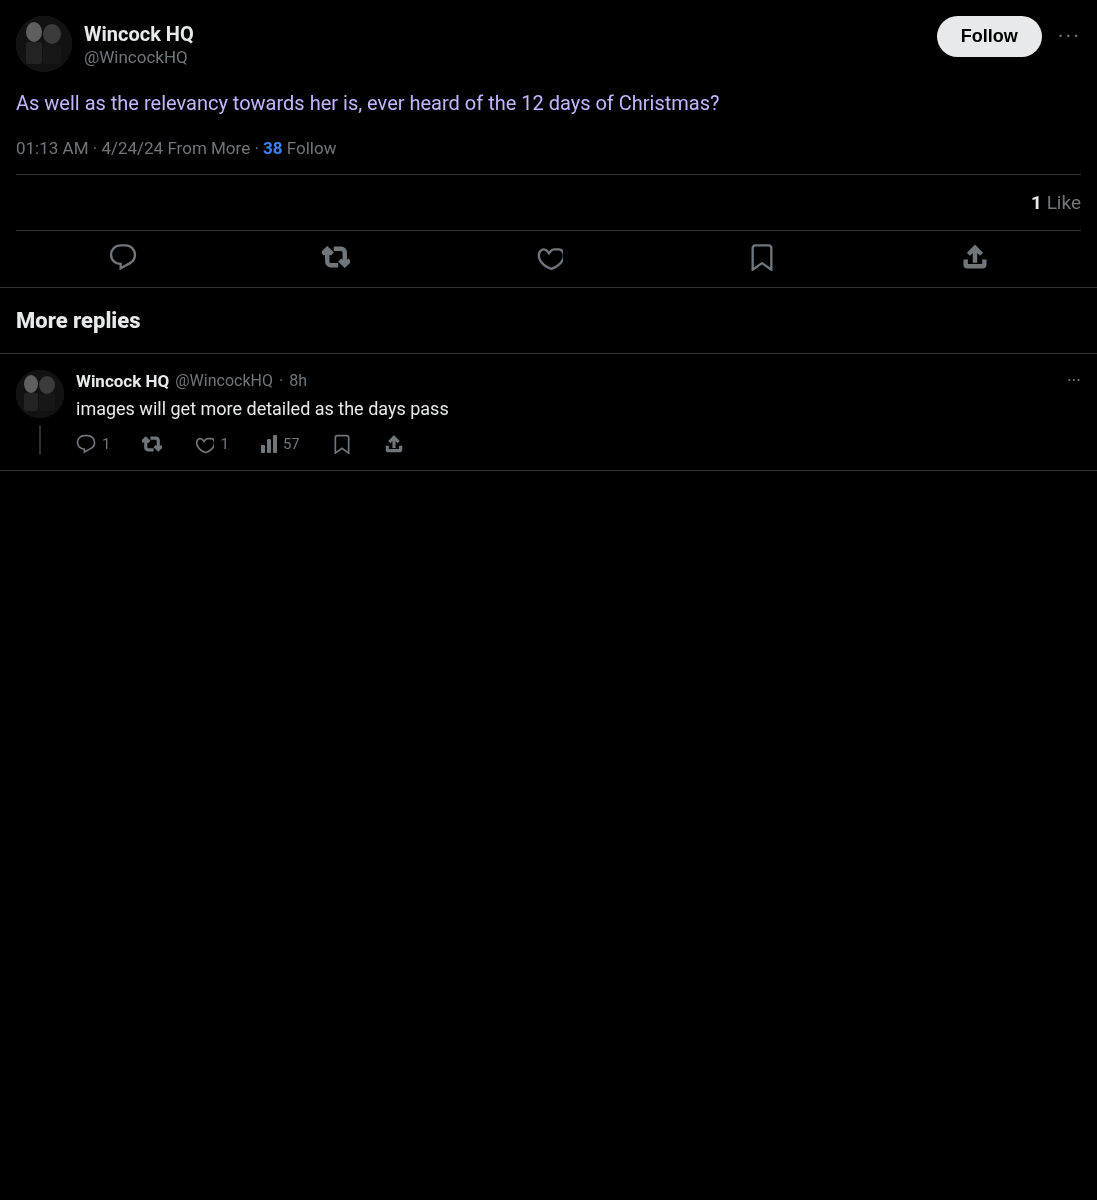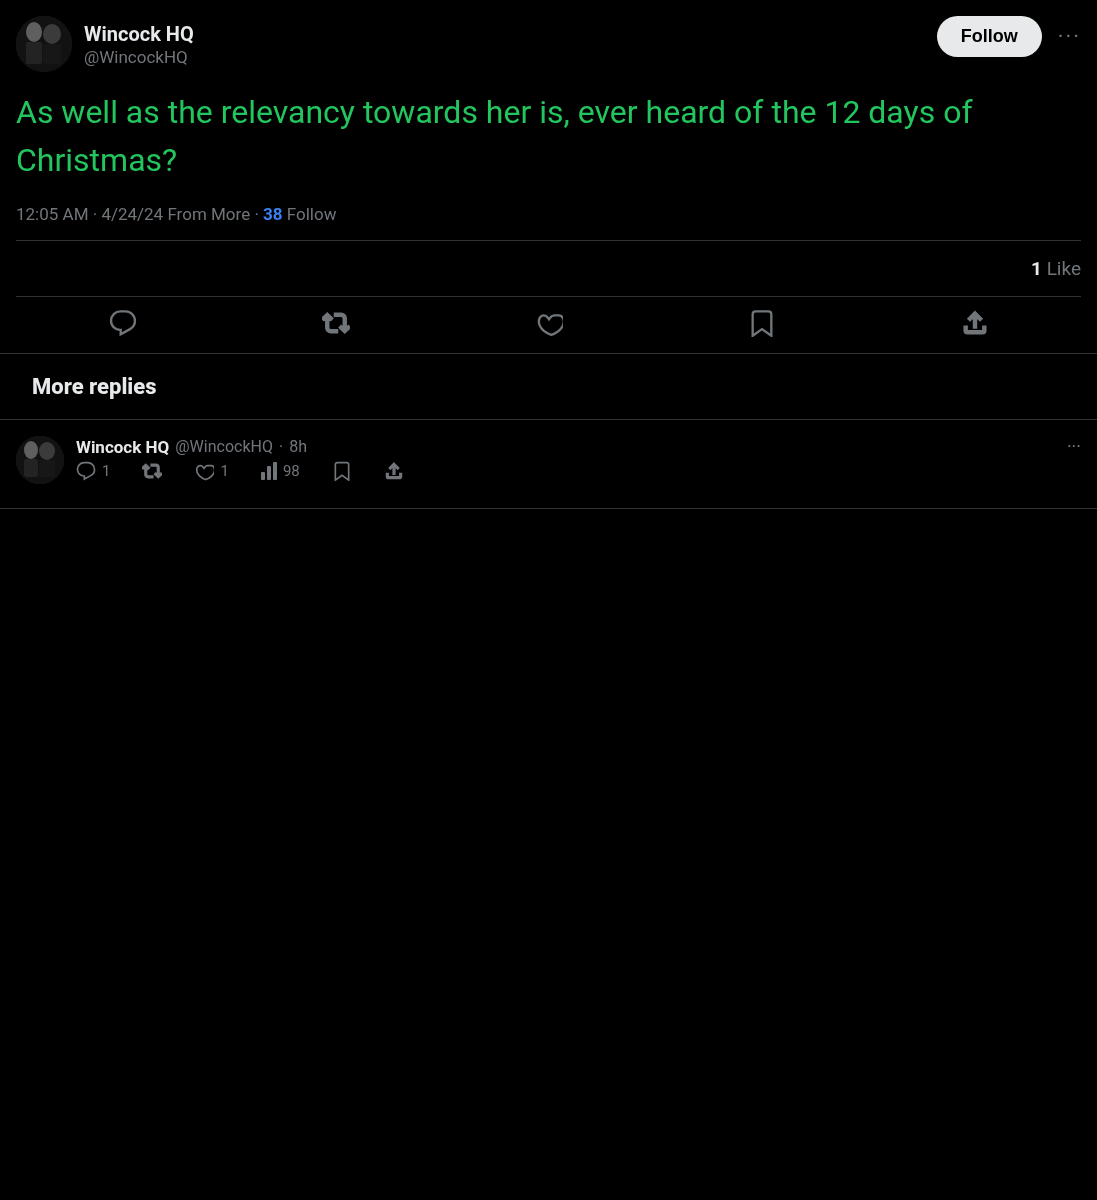--- a/index.html
+++ b/index.html
@@ -71,23 +71,23 @@
     }
 
     .more-options {
       color: #71767b;
       font-size: 22px;
       cursor: pointer;
       letter-spacing: 2px;
     }
 
     .tweet-text {
-      font-size: 32px;
+      font-size: 20px;
       line-height: 1.5;
-      color: #22c55e;
+      color: #c4b5fd;
       margin-bottom: 20px;
       font-weight: 400;
     }
 
     .tweet-meta {
       font-size: 17px;
       color: #71767b;
       margin-bottom: 16px;
     }
 
@@ -134,21 +134,21 @@
 
     .action-btn svg {
       width: 28px;
       height: 28px;
       fill: none;
       stroke: #71767b;
       stroke-width: 1.8;
     }
 
     .more-replies-section {
-      padding: 20px 32px;
+      padding: 20px 16px;
       border-bottom: 1px solid #2f3336;
     }
 
     .more-replies-label {
       font-size: 22px;
       font-weight: 800;
       color: #e7e9ea;
     }
 
     .reply-item {
@@ -300,21 +300,21 @@
     </div>
     <div class="tweet-header-right">
       <button class="follow-button">Follow</button>
       <span class="more-options">···</span>
     </div>
   </div>
 
   <div class="tweet-text">As well as the relevancy towards her is, ever heard of the 12 days of Christmas?</div>
 
   <div class="tweet-meta">
-    <span>12:05 AM</span>
+    <span>01:13 AM</span>
     <span> · </span>
     <span>4/24/24</span>
     <span> </span>
     <span>From More</span>
     <span> · </span>
     <span class="views-count">38</span>
     <span> </span>
     <span>Follow</span>
   </div>
 
@@ -384,20 +384,21 @@
 
   <div class="reply-content">
     <div class="reply-header">
       <span class="reply-display-name">Wincock HQ</span>
       <span class="reply-username">@WincockHQ</span>
       <span class="reply-time">·</span>
       <span class="reply-time">8h</span>
       <span class="reply-more">···</span>
     </div>
 
+    <div class="reply-text">images will get more detailed as the days pass</div>
 
     <div class="reply-actions">
 
       <div class="reply-action">
         <svg viewBox="0 0 24 24" width="20" height="20">
           <path d="M1.751 10c0-4.42 3.584-8 8.005-8h4.366c4.49 0 8.129 3.64 8.129 8.13 0 2.96-1.607 5.68-4.196 7.11l-8.054 4.46v-3.69h-.067c-4.49.1-8.183-3.51-8.183-8.01z" stroke="#71767b" fill="none" stroke-width="2"></path>
         </svg>
         <span class="action-count">1</span>
       </div>
 
@@ -413,21 +414,21 @@
         </svg>
         <span class="action-count">1</span>
       </div>
 
       <div class="reply-action">
         <div class="stats-icon">
           <div class="stats-bar" style="height: 8px;"></div>
           <div class="stats-bar" style="height: 14px;"></div>
           <div class="stats-bar" style="height: 18px;"></div>
         </div>
-        <span class="action-count">98</span>
+        <span class="action-count">57</span>
       </div>
 
       <div class="reply-action">
         <svg viewBox="0 0 24 24" width="20" height="20">
           <path d="M4 4.5C4 3.12 5.119 2 6.5 2h11C18.881 2 20 3.12 20 4.5v18.44l-8-5.71-8 5.71V4.5z" stroke="#71767b" fill="none" stroke-width="2"></path>
         </svg>
       </div>
 
       <div class="reply-action">
         <svg viewBox="0 0 24 24" width="20" height="20">

